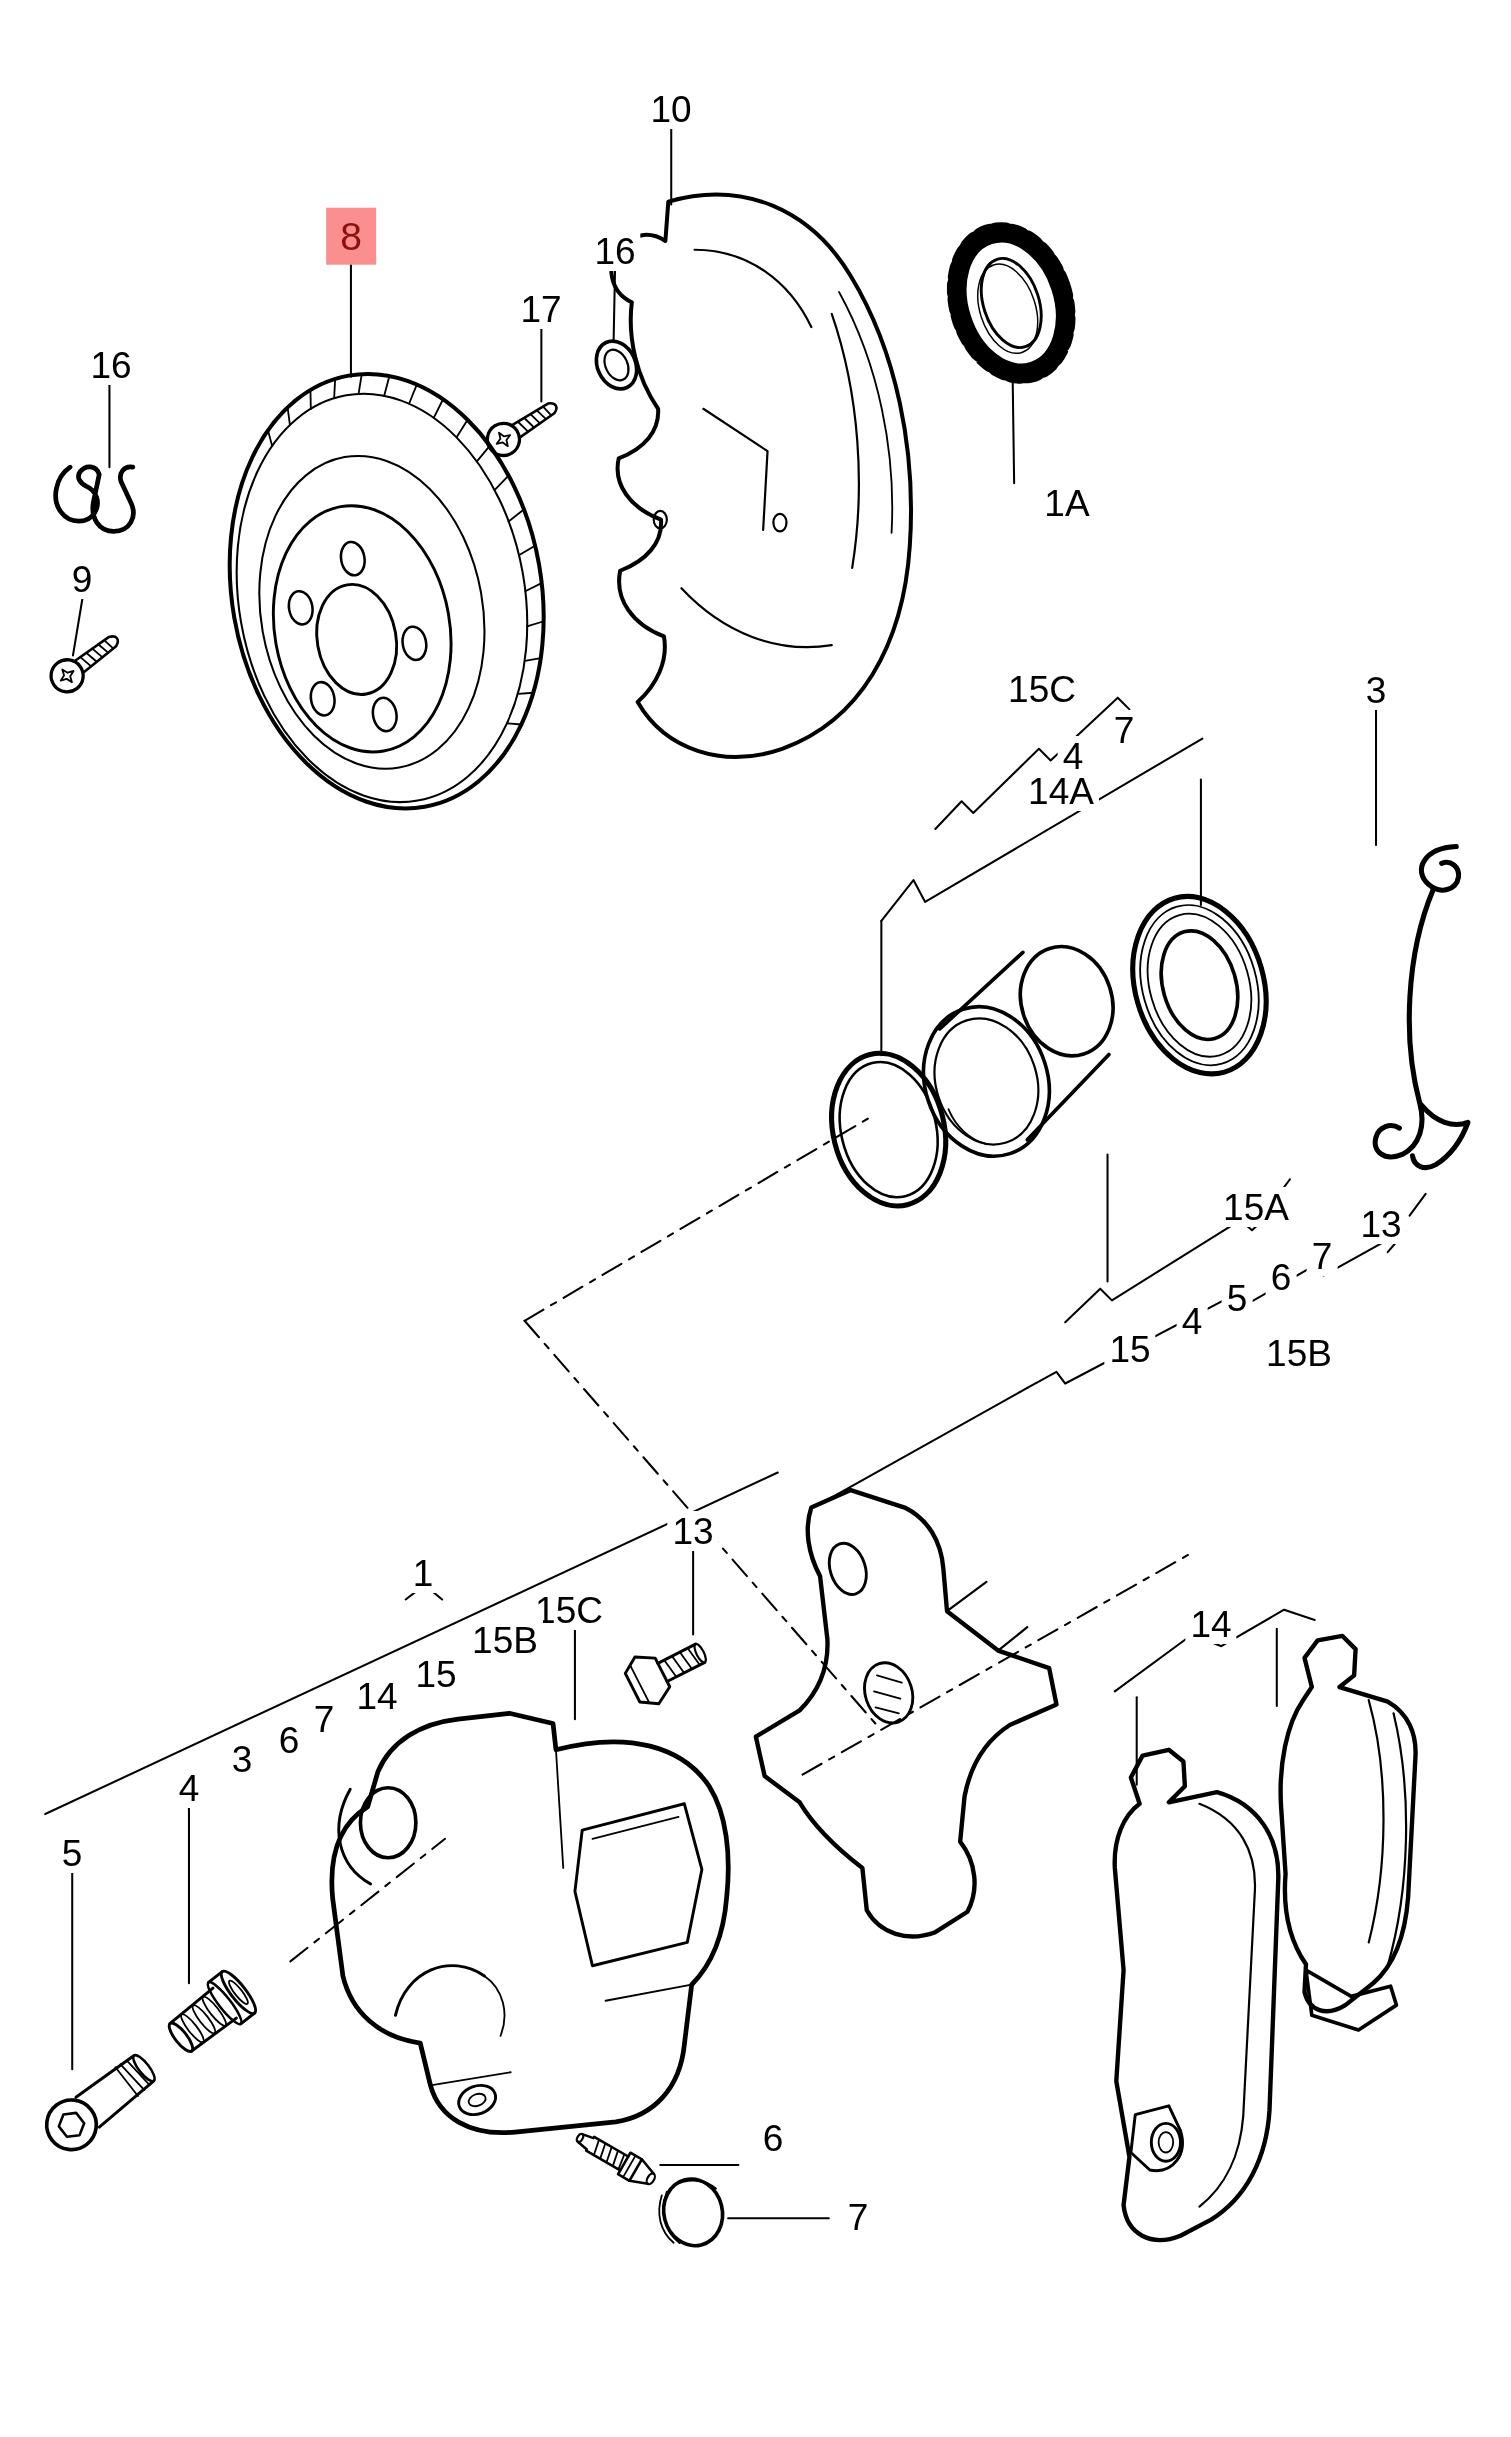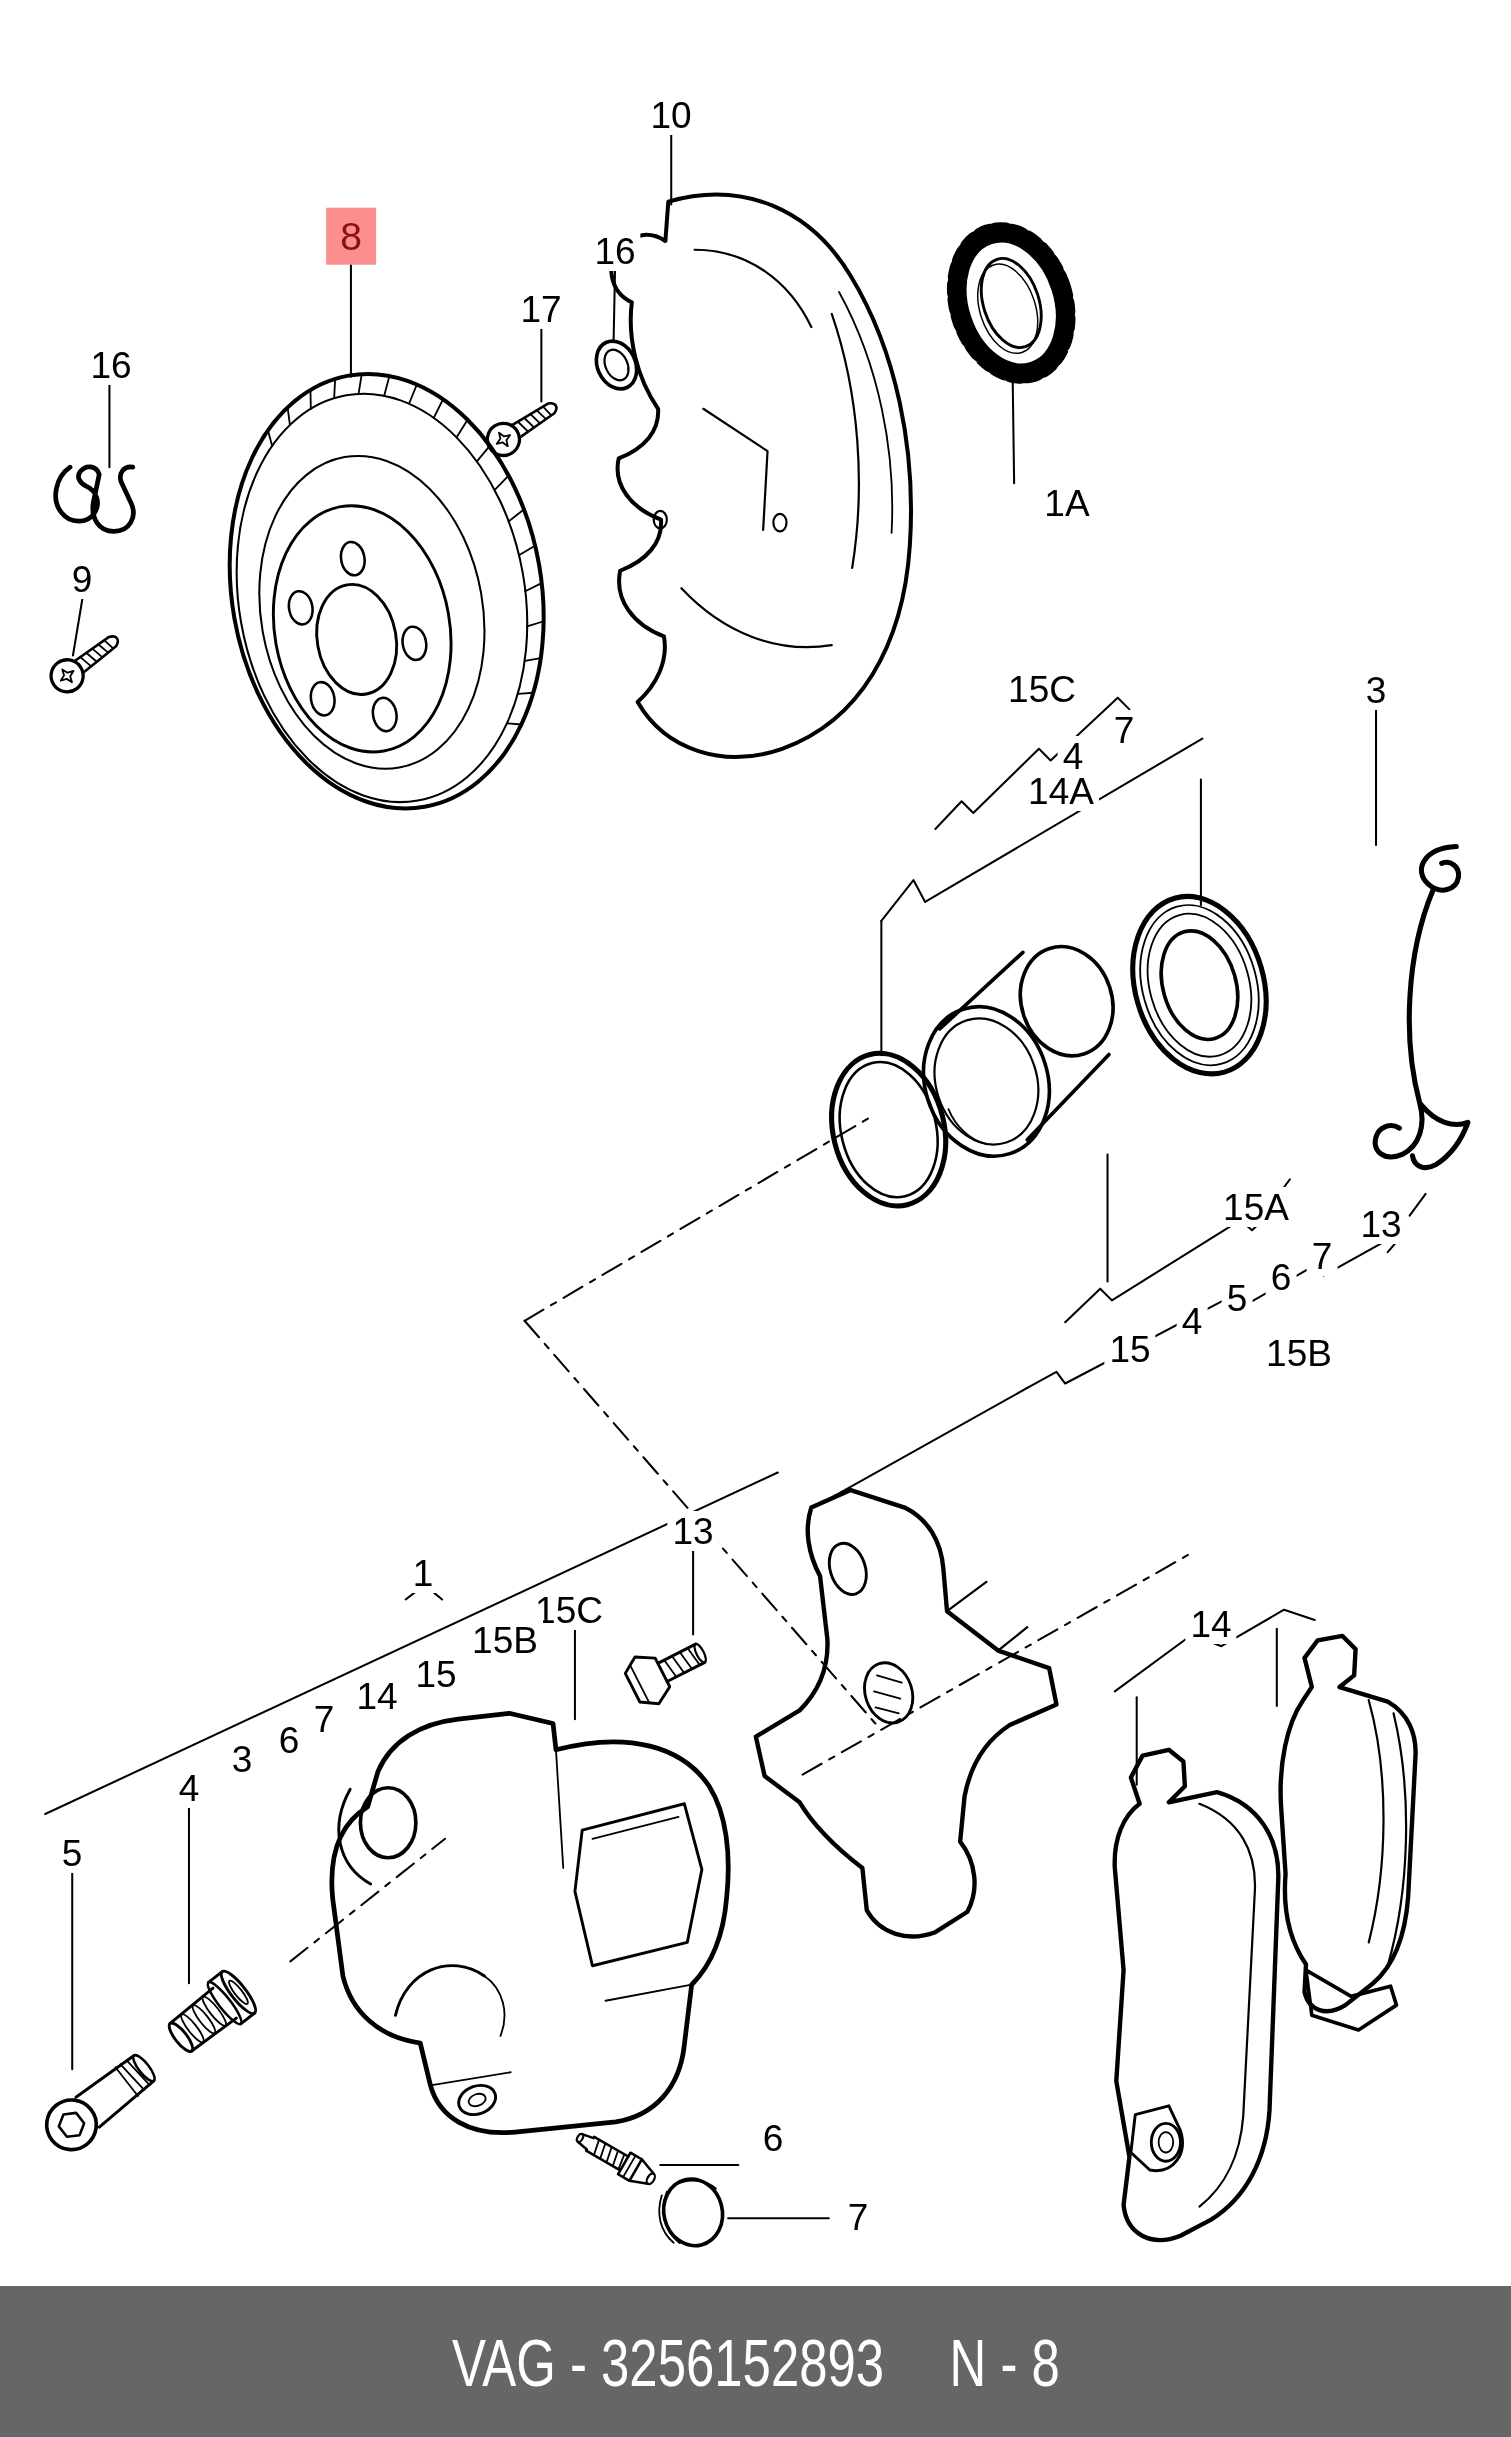--- a/index.html
+++ b/index.html
@@ -306,21 +306,21 @@
     <g stroke-width="2.8" stroke-dasharray="30 12 8 12">
       <line class="s" x1="719" y1="1810" x2="1198" y2="1528"></line>
       <line class="s" x1="719" y1="1810" x2="1205" y2="2368"></line>
       <line class="s" x1="1100" y1="2432" x2="1630" y2="2130"></line>
       <line class="s" x1="398" y1="2688" x2="610" y2="2520"></line>
     </g>
   </svg>
 
   <div class="callouts">
       <div class="callout highlight" style="left: 351px; top: 236px;">8</div>
-      <div class="callout" style="left: 671px; top: 109px; margin-top: 6px;">10</div>
+      <div class="callout" style="left: 671px; top: 109px;">10</div>
       <div class="callout" style="left: 615px; top: 251px;">16</div>
       <div class="callout" style="left: 541px; top: 309px;">17</div>
       <div class="callout" style="left: 111px; top: 365px;">16</div>
       <div class="callout" style="left: 82px; top: 579px;">9</div>
       <div class="callout" style="left: 1067px; top: 503px;">1A</div>
       <div class="callout" style="left: 1042px; top: 689px;">15C</div>
       <div class="callout" style="left: 1124px; top: 730px;">7</div>
       <div class="callout" style="left: 1073px; top: 756px;">4</div>
       <div class="callout" style="left: 1016px; top: 791px; margin-left: 45px;">14A</div>
       <div class="callout" style="left: 1376px; top: 690px;">3</div>
@@ -341,21 +341,15 @@
       <div class="callout" style="left: 289px; top: 1740px;">6</div>
       <div class="callout" style="left: 242px; top: 1759px;">3</div>
       <div class="callout" style="left: 189px; top: 1788px;">4</div>
       <div class="callout" style="left: 72px; top: 1853px;">5</div>
       <div class="callout" style="left: 693px; top: 1531px;">13</div>
       <div class="callout" style="left: 1211px; top: 1624px;">14</div>
       <div class="callout" style="left: 773px; top: 2138px;">6</div>
       <div class="callout" style="left: 858px; top: 2217px;">7</div>
     </div>
 
-  <div class="footer">
-    <div class="footer-text">
-      <span>VAG - 3256152893</span>
-      <span>N - 8</span>
-    </div>
-  </div>
 
 </div>
 
 
 </body></html>

